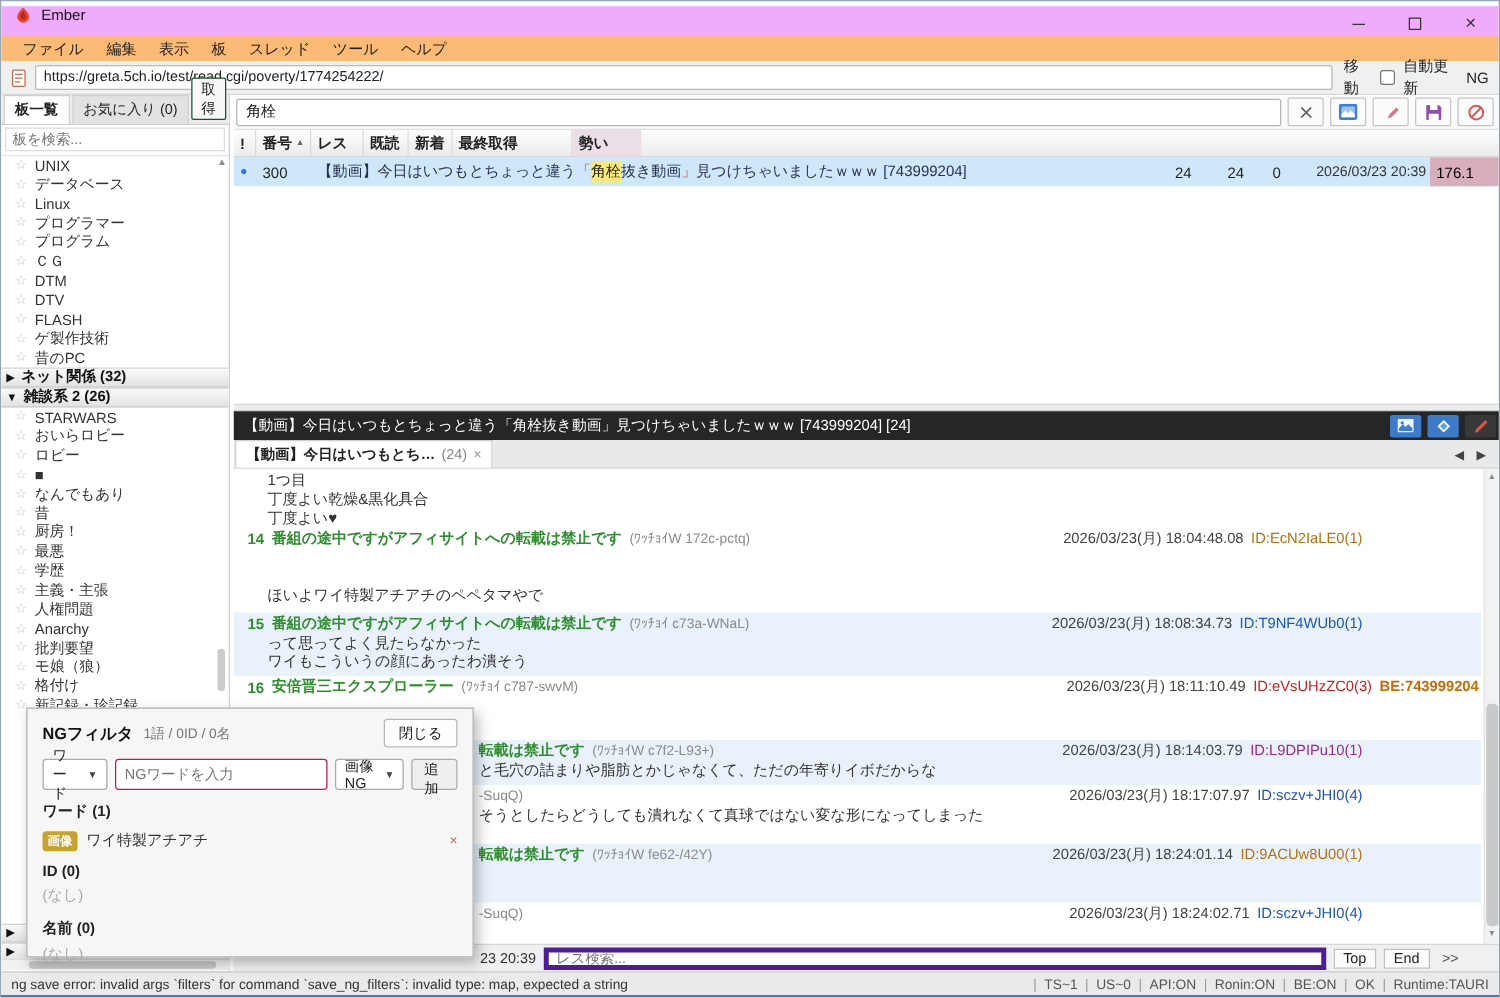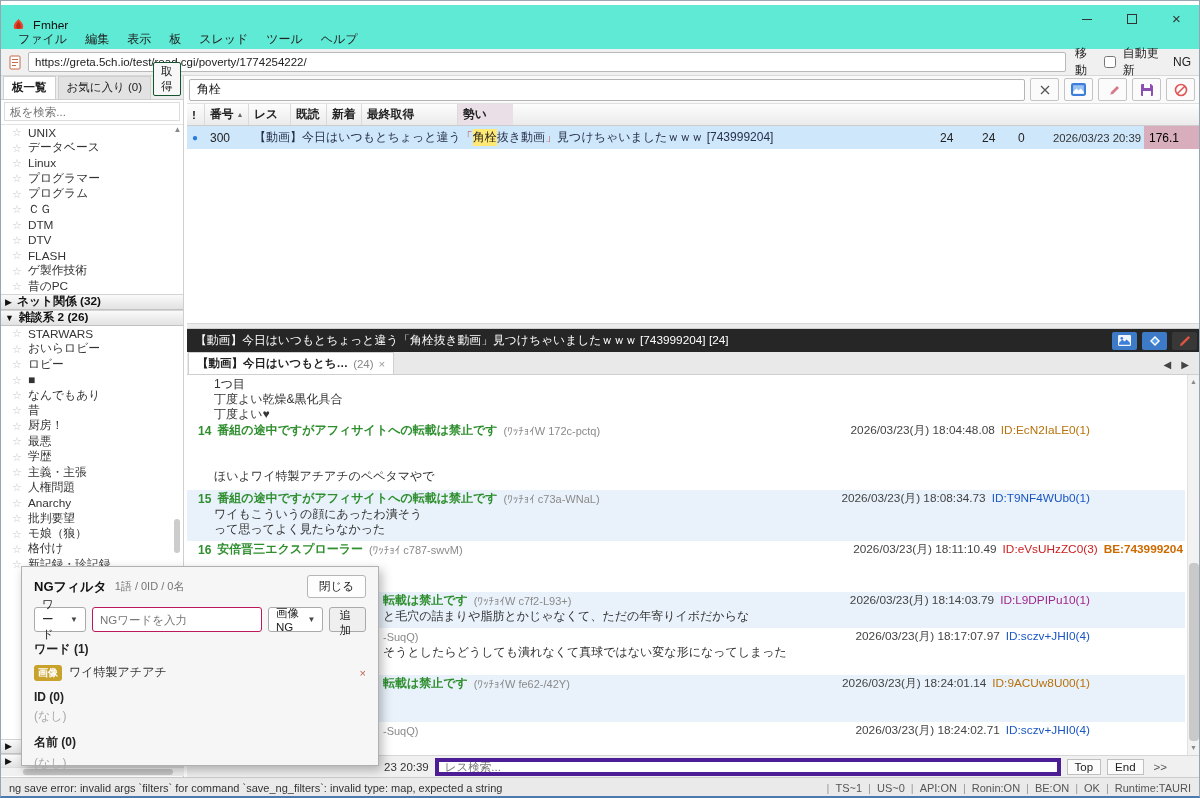--- a/index.html
+++ b/index.html
@@ -1,30 +1,30 @@
 <!DOCTYPE html>
 <html><head>
 <meta charset="utf-8">
 <style>
 *{margin:0;padding:0;box-sizing:border-box}
 body{font-family:"Liberation Sans","DejaVu Sans",sans-serif;background:#d7d7d7}
 #win{position:relative;width:1200px;height:798px;margin:0 auto;background:#fff;border:1px solid #98a5b3;border-bottom:2px solid #4a7ab0;overflow:hidden;font-size:12px;color:#222}
 .abs{position:absolute}
 svg{display:block}
 
-.titlebar{left:0;top:4px;width:100%;height:28px;background:#5eead4;display:flex;align-items:flex-end}
+.titlebar{left:0;top:4px;width:100%;height:28px;background:#f0abfc;display:flex;align-items:flex-start}
 .logo{margin:0 7px 0 10px}
 .app-title{font-size:12px;color:#111}
 .win-btns{margin-left:auto;display:flex;height:100%}
 .win-btn{width:45px;height:100%;display:flex;align-items:center;justify-content:center;color:#333}
 .g-min{width:10px;height:1px;background:#333}
 .g-max{width:10px;height:10px;border:1px solid #333}
 .g-close{font-size:15px;line-height:10px}
 
-.menubar{left:0;top:28px;width:100%;height:20px;background:#5eead4;display:flex;align-items:flex-start;padding-left:8px}
+.menubar{left:0;top:28px;width:100%;height:20px;background:#fdba74;display:flex;align-items:flex-start;padding-left:8px}
 .menu-item{padding:2px 9px;color:#222;font-size:12px}
 
 .urlrow{left:0;top:48px;width:100%;height:27px;background:#f0f0f0;border-bottom:1px solid #d8d8d8;display:flex;align-items:center;padding:0 8px;gap:7px}
 .url-input{flex:0 0 1038px;height:20px;border:1px solid #b9b9b9;border-radius:2px;background:#fff;padding:0 6px;font-size:11.5px;color:#222;font-family:inherit}
 .go-label{color:#222;padding:0 2px}
 .chk{width:12px;height:12px}
 .auto-label{color:#222}
 .ng-label{color:#222;margin-left:4px}
 
 .sidebar{left:0;top:75px;width:183px;height:703px;background:#fff;border-right:1px solid #cfcfcf}
@@ -452,22 +452,22 @@
       <div class="pblock alt pb4">
         <div class="post-hdr">
           <span class="pnum">15</span>
           <span class="pname">番組の途中ですがアフィサイトへの転載は禁止です</span>
           <span class="ptrip">(ﾜｯﾁｮｲ c73a-WNaL)</span>
           <span class="hdr-right">
             <span class="pdate">2026/03/23(月) 18:08:34.73</span>
             <span class="pid" style="color: rgb(26, 86, 196);">ID:T9NF4WUb0(1)</span>
           </span>
         </div>
+        <div class="pline">って思ってよく見たらなかった</div>
         <div class="pline">ワイもこういうの顔にあったわ潰そう</div>
-        <div class="pline">って思ってよく見たらなかった</div>
       </div>
       <div class="pblock mb4">
         <div class="post-hdr">
           <span class="pnum">16</span>
           <span class="pname">安倍晋三エクスプローラー</span>
           <span class="ptrip">(ﾜｯﾁｮｲ c787-swvM)</span>
           <span class="hdr-right wide">
             <span class="pdate">2026/03/23(月) 18:11:10.49</span>
             <span class="pid" style="color: rgb(204, 32, 32);">ID:eVsUHzZC0(3)</span>
             <span class="pbe" style="color: rgb(204, 106, 0);">BE:743999204</span>

